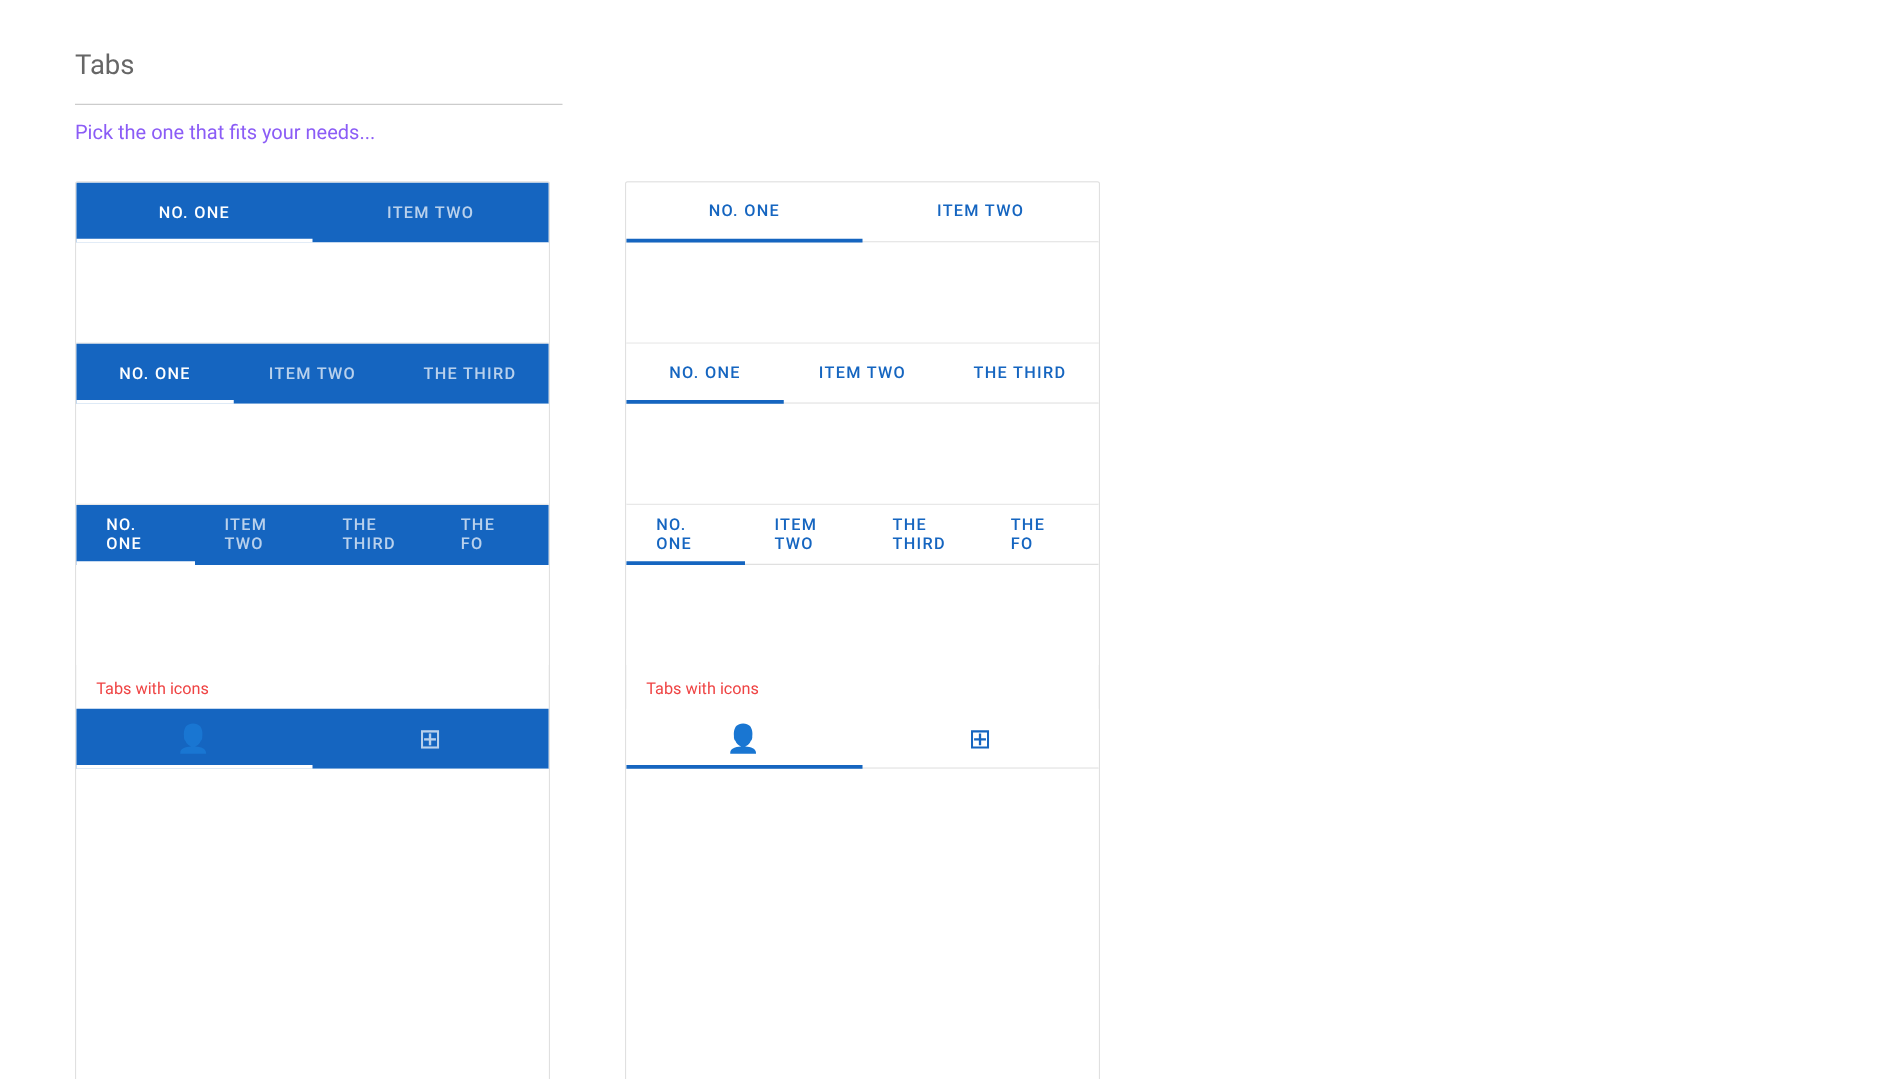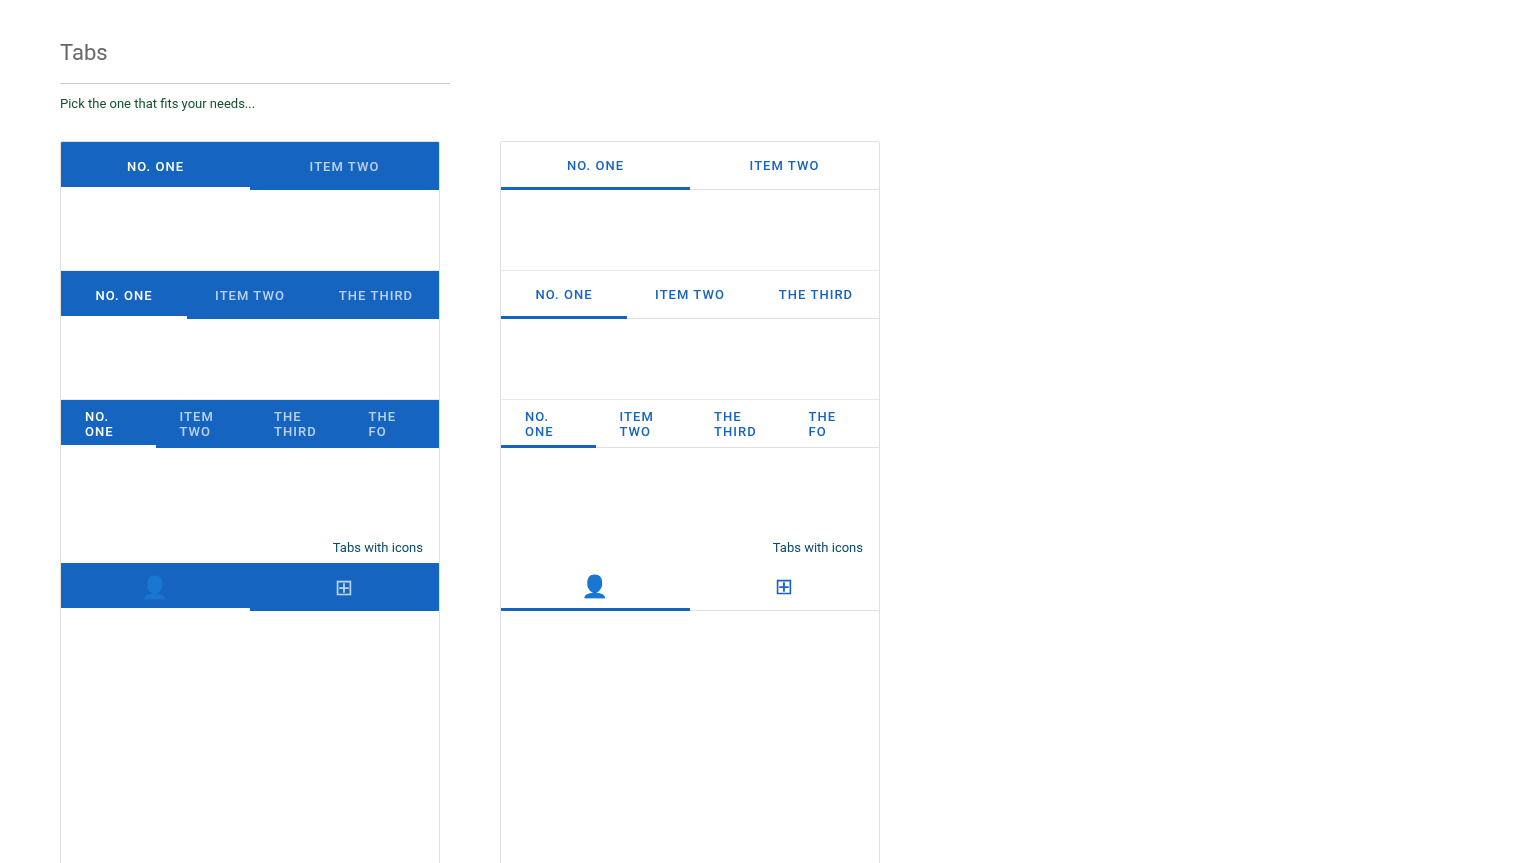--- a/index.html
+++ b/index.html
@@ -18,22 +18,22 @@
     }
 
     .title-divider {
       border: none;
       border-top: 1px solid #ccc;
       width: 390px;
       margin-bottom: 12px;
     }
 
     .subtitle {
-      font-size: 13px;
-      color: #14532d;
+      font-size: 16px;
+      color: #8b5cf6;
       margin-bottom: 30px;
     }
 
     .demos-row {
       display: flex;
       gap: 60px;
       align-items: flex-start;
     }
 
     .demo-card {
@@ -117,22 +117,21 @@
     }
 
     .tab-content-area {
       height: 80px;
       background: #fff;
     }
 
     .section-label {
       padding: 12px 16px 8px;
       font-size: 13px;
-      color: #0c4a6e;
-      text-align: right;
+      color: #ef4444;
     }
 
     
     .tab-bar.filled .tab-item .tab-icon {
       font-size: 22px;
     }
 
     .tab-bar.outlined .tab-item .tab-icon {
       font-size: 22px;
       color: #1565C0;

